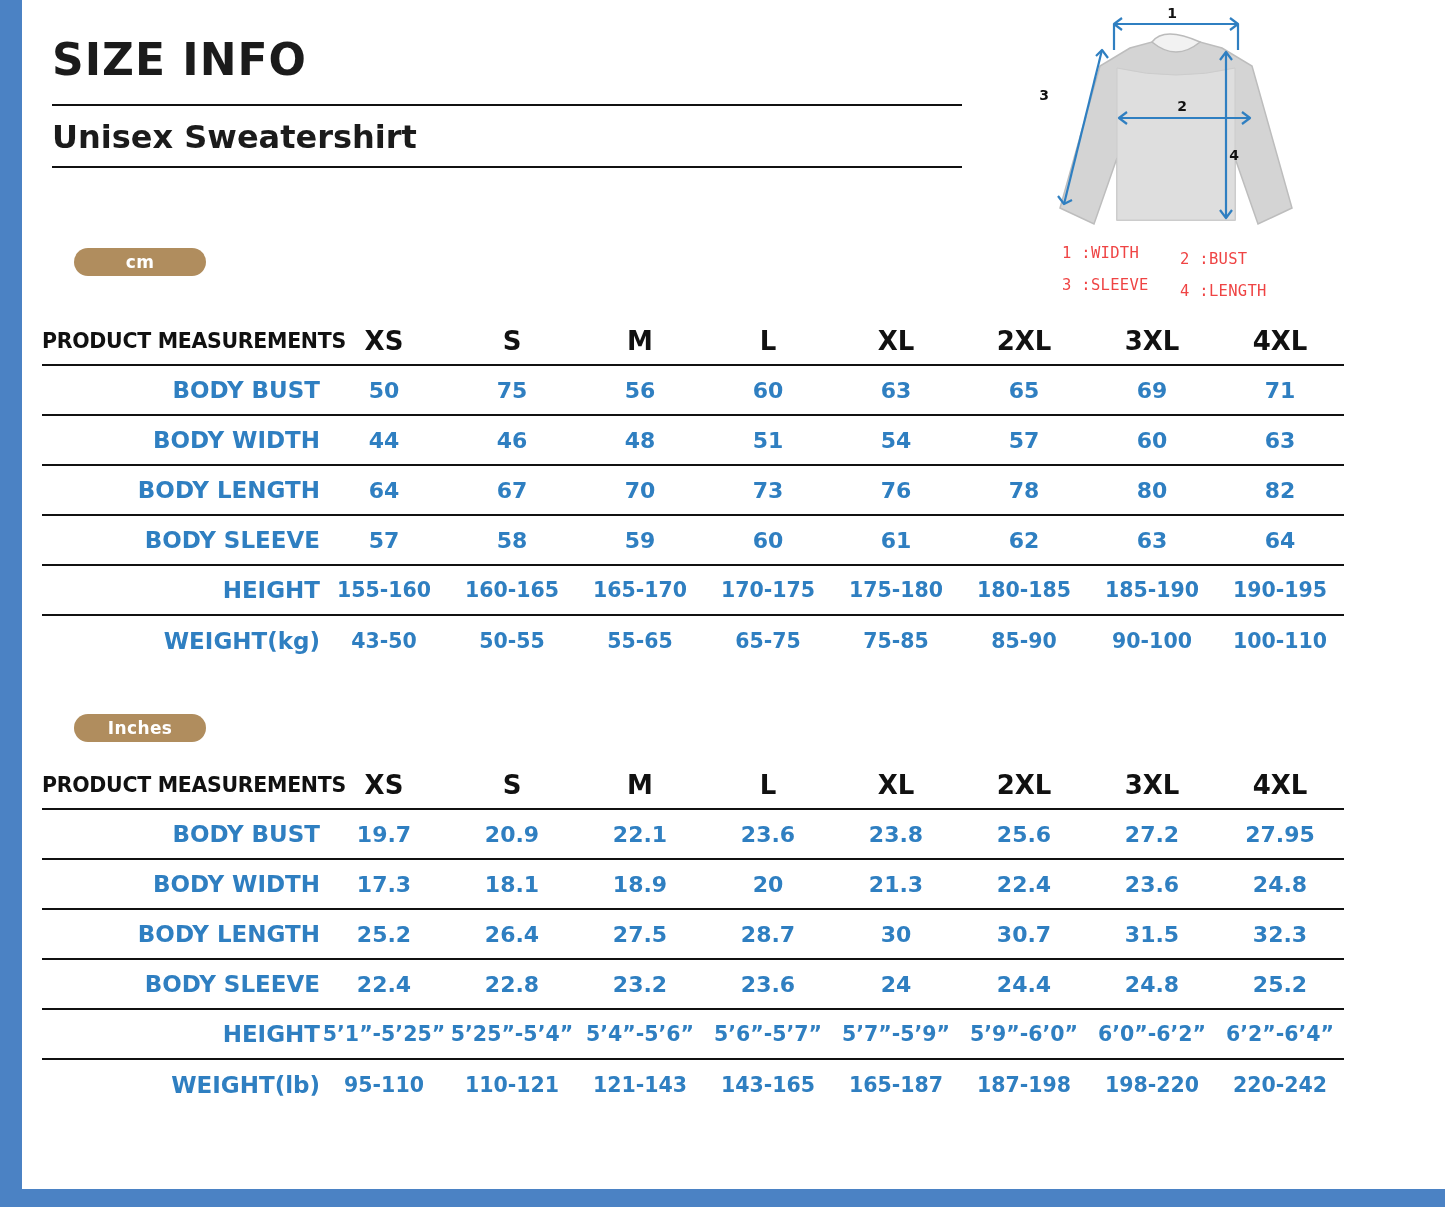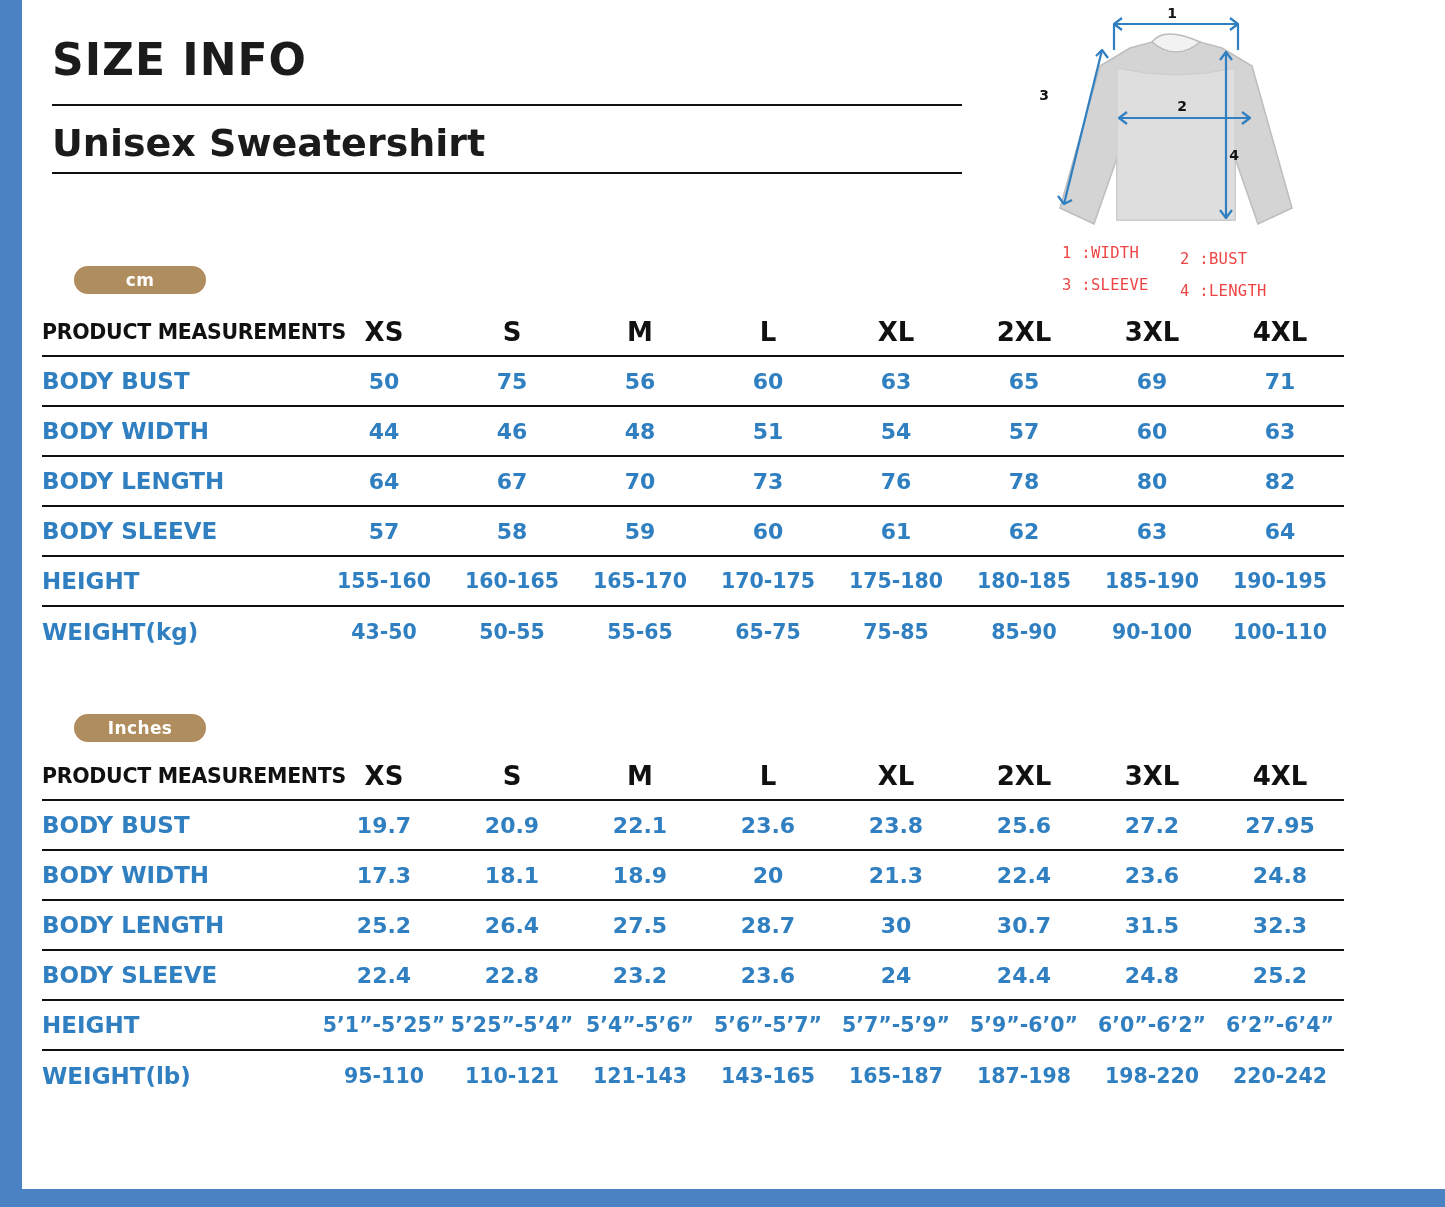--- a/index.html
+++ b/index.html
@@ -57,24 +57,24 @@
     padding-bottom: 18px;
   }
   .hr-thin {
     height: 2px;
     background: #111;
     width: 100%;
   }
   .title-sub {
     font-family: "DejaVu Sans", sans-serif;
     font-weight: bold;
-    font-size: 38px;
+    font-size: 32px;
     color: #1b1b1b;
     line-height: 50px;
-    padding: 12px 0 4px 0;
+    padding: 6px 0 4px 0;
   }
 
   
   .diagram {
     position: absolute;
     left: 1000px;
     top: 8px;
     width: 300px;
     height: 300px;
   }
@@ -102,28 +102,29 @@
     color: #ffffff;
     font-family: "DejaVu Sans", sans-serif;
     font-weight: bold;
     font-size: 17px;
     border-radius: 14px;
     padding: 4px 0;
     text-align: center;
     width: 132px;
     letter-spacing: 0.4px;
   }
-  .pill-cm { left: 52px; top: 266px; }
+  .pill-cm { left: 52px; top: 248px; }
   .pill-in { left: 52px; top: 714px; }
 
   
   .tbl {
     position: absolute;
     border-collapse: collapse;
     table-layout: fixed;
+    margin-top: 9px;
   }
   .tbl-cm  { left: 20px; top: 308px; width: 1300px; }
   .tbl-in  { left: 20px; top: 752px; width: 1300px; }
 
   .tbl td, .tbl th {
     padding: 0;
     margin: 0;
   }
 
   .hdr-label {
@@ -141,21 +142,21 @@
     font-weight: bold;
     font-size: 26px;
     color: #111;
     text-align: center;
   }
   .row-label {
     font-family: "DejaVu Sans", sans-serif;
     font-weight: bold;
     font-size: 23px;
     color: #2f7fc1;
-    text-align: left;
+    text-align: right;
     padding-left: 22px;
     white-space: nowrap;
   }
   .cell {
     font-family: "DejaVu Sans", sans-serif;
     font-weight: bold;
     font-size: 22px;
     color: #2f7fc1;
     text-align: center;
     white-space: nowrap;

